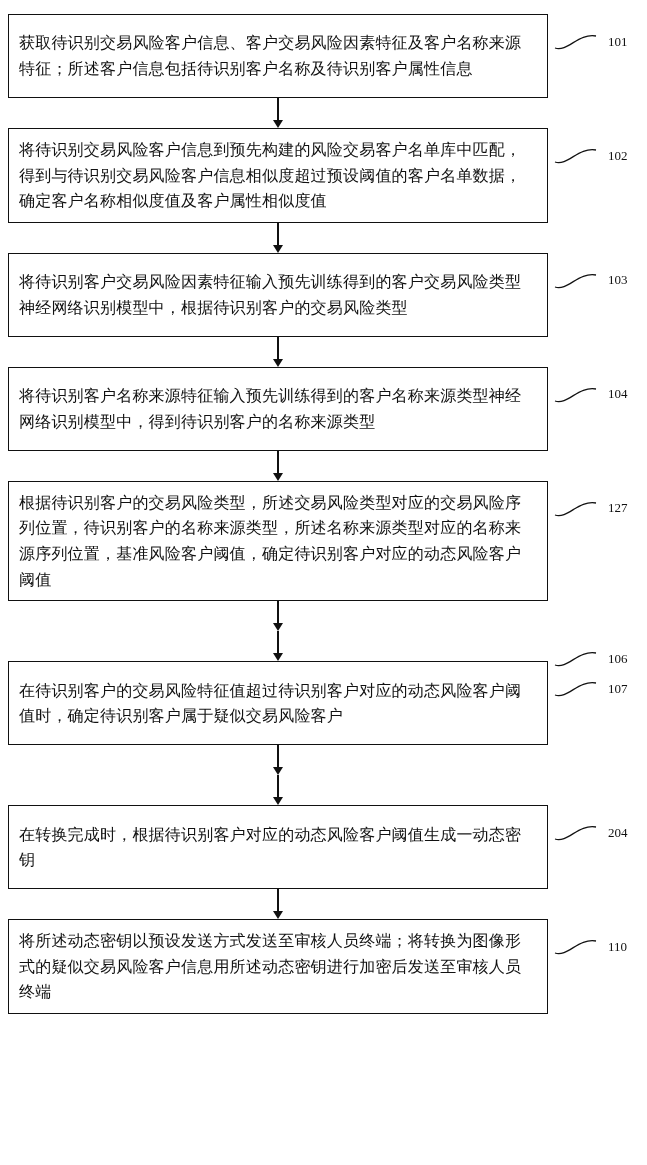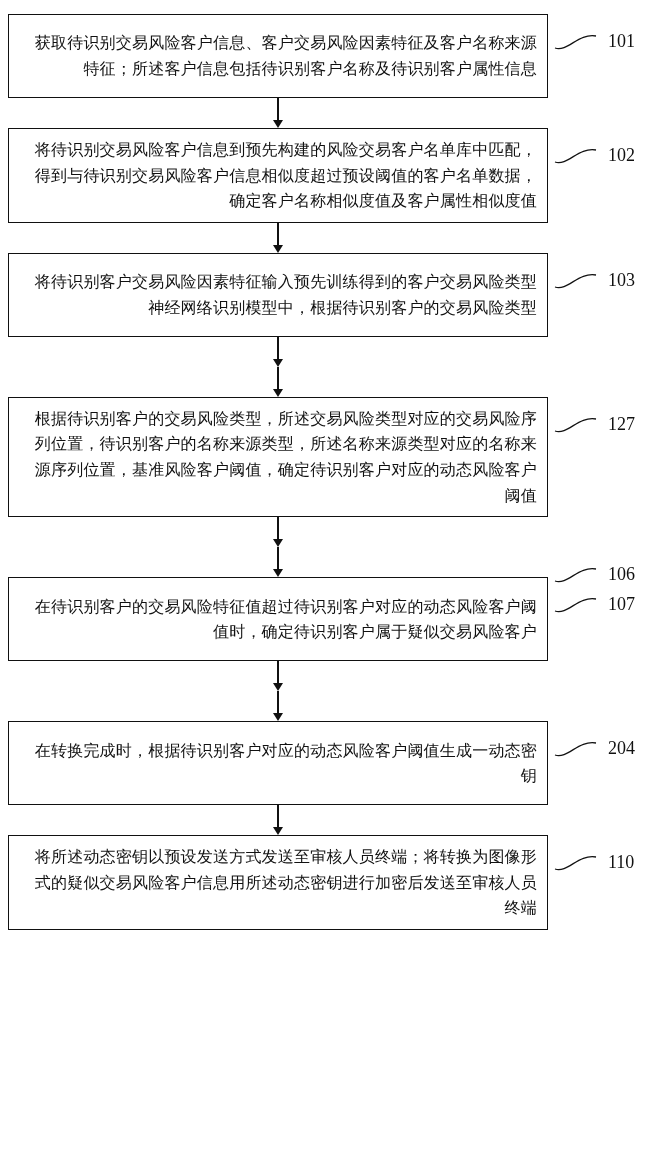--- a/index.html
+++ b/index.html
@@ -31,38 +31,38 @@
     background: #ffffff;
     display: flex;
     align-items: center;
     justify-content: center;
     padding: 8px 10px;
   }
   .box-text {
     margin: 0;
     font-size: 16px;
     line-height: 1.6;
-    text-align: right;
+    text-align: left;
     letter-spacing: 0.2px;
   }
   .side {
     position: absolute;
     left: 554px;
     top: 16px;
     width: 92px;
     display: flex;
     align-items: center;
   }
   .curve {
     display: block;
     flex: 0 0 auto;
   }
   .num {
     font-family: "Liberation Serif", "DejaVu Serif", serif;
-    font-size: 18px;
+    font-size: 13px;
     margin-left: 4px;
     line-height: 1;
   }
   .arrow {
     margin-left: 8px;
     width: 540px;
     height: 30px;
     display: flex;
     flex-direction: column;
     align-items: center;
@@ -126,20 +126,31 @@
           <path d="M1,18 C14,22 24,3 42,6" fill="none" stroke="#111" stroke-width="1.3"></path>
         </svg>
       <span class="num">103</span>
     </div>
   </section>
   <div class="arrow">
     <div class="arrow-line"></div>
     <div class="arrow-head"></div>
   </div>
 
+  <section class="row">
+    <div class="box">
+      <p class="box-text">将待识别客户名称来源特征输入预先训练得到的客户名称来源类型神经网络识别模型中，得到待识别客户的名称来源类型</p>
+    </div>
+    <div class="side">
+      <svg class="curve" width="50" height="22" viewBox="0 0 50 22">
+          <path d="M1,18 C14,22 24,3 42,6" fill="none" stroke="#111" stroke-width="1.3"></path>
+        </svg>
+      <span class="num">104</span>
+    </div>
+  </section>
   <div class="arrow">
     <div class="arrow-line"></div>
     <div class="arrow-head"></div>
   </div>
 
   <section class="row">
     <div class="box">
       <p class="box-text">根据待识别客户的交易风险类型，所述交易风险类型对应的交易风险序列位置，待识别客户的名称来源类型，所述名称来源类型对应的名称来源序列位置，基准风险客户阈值，确定待识别客户对应的动态风险客户阈值</p>
     </div>
     <div class="side">

